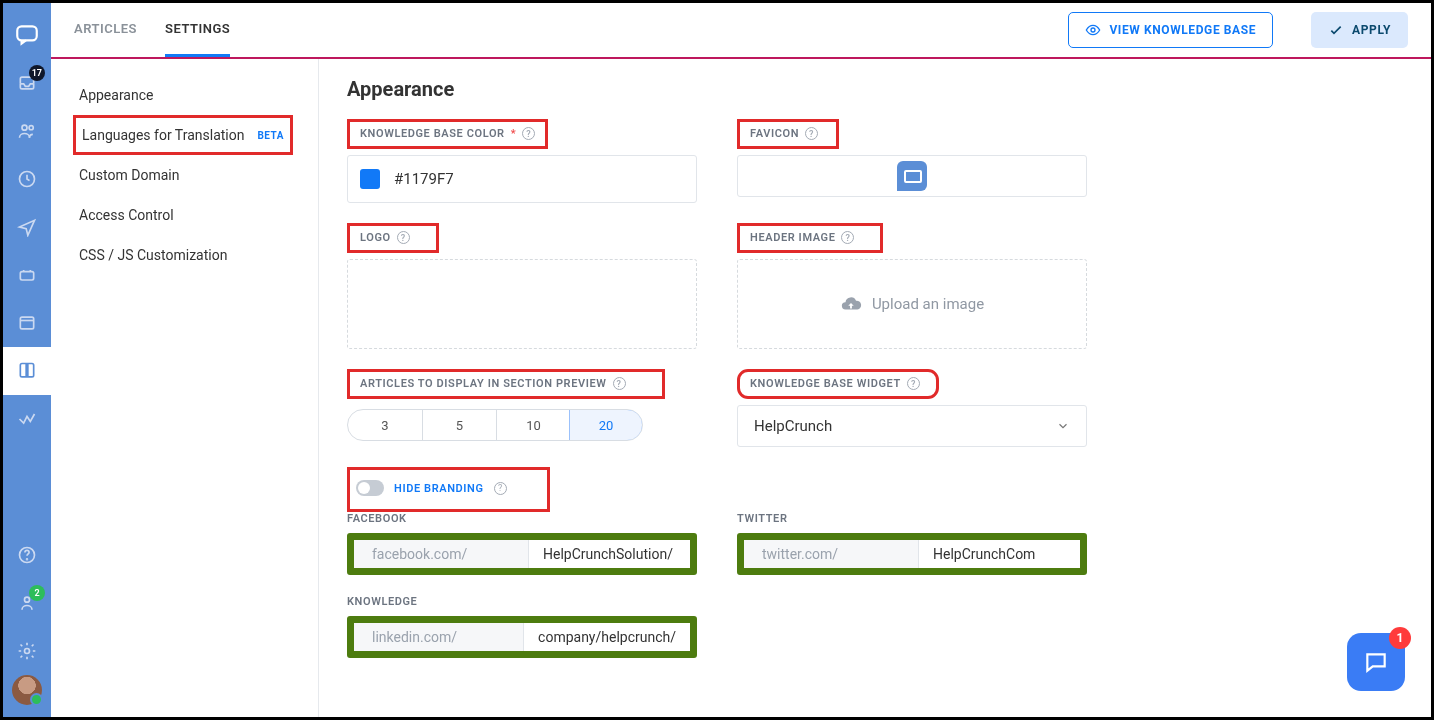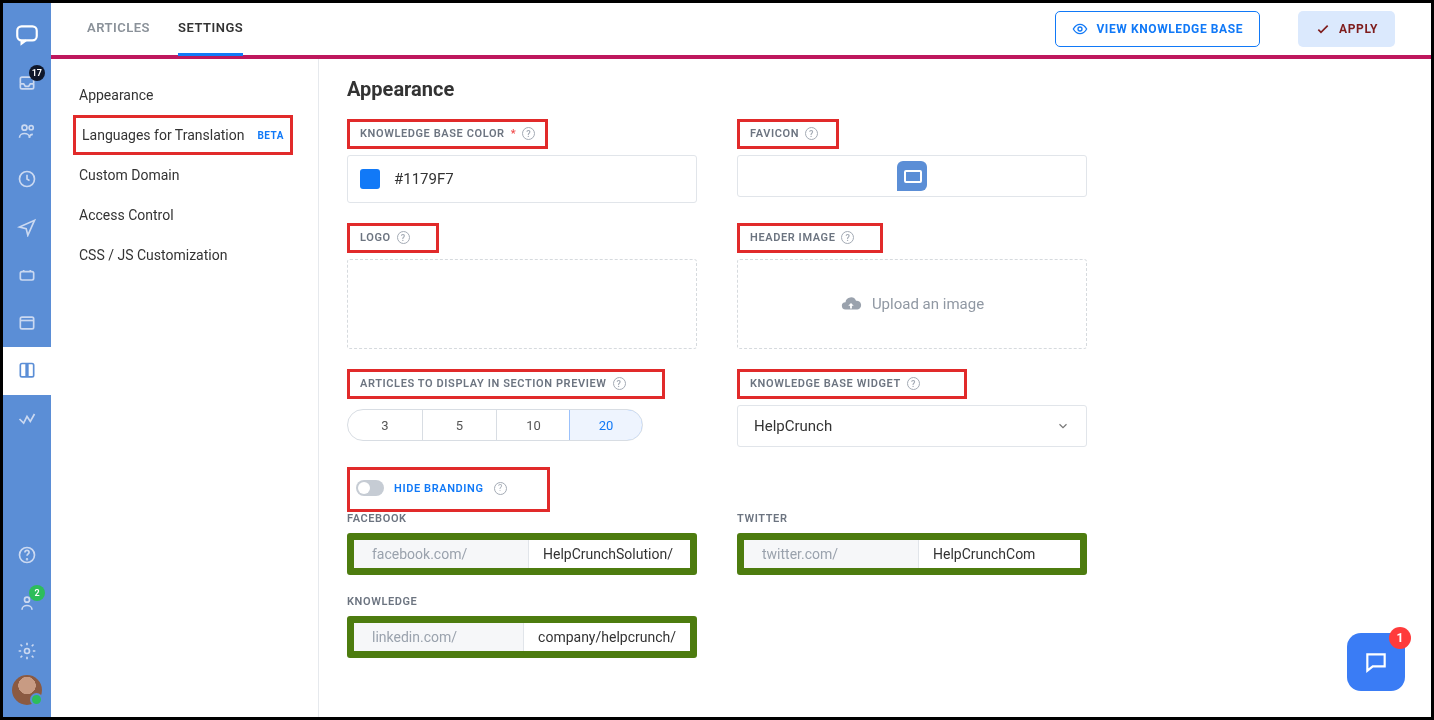--- a/index.html
+++ b/index.html
@@ -9,27 +9,27 @@
 .nav-rail .rail-item { width: 48px; height: 48px; display: flex; align-items: center; justify-content: center; color: #cbd9f1; position: relative; cursor: pointer; }
 .nav-rail .rail-item.active { background: #fff; color: #5b8ed6; }
 .nav-rail .rail-item svg { width: 20px; height: 20px; }
 .nav-rail .rail-item.logo svg { width: 26px; height: 26px; }
 .rail-badge { position: absolute; top: 6px; right: 6px; background: #0f172a; color: #fff; border-radius: 9px; font-size: 9px; font-weight: 600; min-width: 16px; height: 16px; display: flex; align-items: center; justify-content: center; padding: 0 3px; }
 .rail-badge.green { background: #2dbd5a; }
 .rail-spacer { flex: 1; }
 .nav-rail .avatar { width: 30px; height: 30px; border-radius: 50%; background: #e9d3c8; margin-bottom: 12px; position: relative; background: radial-gradient(circle at 50% 35%, #c89b83 35%, #8b5a42 36%, #8b5a42 100%); }
 .nav-rail .avatar::after { content:""; position: absolute; bottom: -1px; right: -1px; width: 9px; height: 9px; background: #2dbd5a; border: 2px solid #5b8ed6; border-radius: 50%; }
 .main { flex: 1; display: flex; flex-direction: column; }
-.topbar { height: 56px; border-bottom: 4px solid #be185d; display: flex; align-items: center; padding: 0 36px; gap: 28px; }
+.topbar { height: 56px; border-bottom: 2px solid #be185d; display: flex; align-items: center; padding: 0 23px; gap: 28px; }
 .tab { font-size: 13px; font-weight: 600; letter-spacing: 0.5px; color: #8a9199; padding: 18px 0; cursor: pointer; border-bottom: 3px solid transparent; }
 .tab.active { color: #333; border-bottom-color: #1179F7; }
 .topbar-spacer { flex: 1; }
 .btn { height: 36px; display: inline-flex; align-items: center; gap: 8px; padding: 0 16px; border-radius: 5px; font-size: 12px; font-weight: 700; letter-spacing: 0.6px; cursor: pointer; border: 1px solid transparent; }
 .btn-outline { border-color: #1179F7; color: #1179F7; background: #fff; }
-.btn-apply { background: #dbe9fd; color: #7f1d1d; margin-left: 10px; cursor: default; }
+.btn-apply { background: #dbe9fd; color: #0c4a6e; margin-left: 10px; cursor: default; }
 .btn svg { width: 16px; height: 16px; }
 .body { flex: 1; display: flex; overflow: hidden; }
 .sidebar { width: 268px; border-right: 1px solid #e6e9ed; padding-top: 16px; }
 .sidebar-item { padding: 12px 28px; font-size: 14px; color: #333; cursor: pointer; display: flex; align-items: center; gap: 8px; }
 .sidebar-item.active { font-weight: 400; }
 .beta { font-size: 10px; font-weight: 700; color: #1179F7; letter-spacing: 0.5px; margin-left: 7px; }
 .hl-red { border: 3px solid #e12a2a; display: inline-block; padding: 2px 4px; }
 .content { flex: 1; padding: 18px 28px 40px 28px; overflow-y: auto; }
 .content h1 { font-size: 20px; font-weight: 700; margin-bottom: 18px; }
 .grid2 { display: grid; grid-template-columns: 350px 350px; column-gap: 40px; row-gap: 20px; align-items: start; }
@@ -259,21 +259,21 @@
             </div>
             <div class="segmented" style="margin-top:4px;">
               <div class="seg">3</div>
               <div class="seg">5</div>
               <div class="seg">10</div>
               <div class="seg active">20</div>
             </div>
           </div>
 
           <div>
-            <div class="label-box" style="padding-right:44px;">
+            <div class="label-box" style="padding-right:16px;border-radius:11px;">
               <span class="field-label">
                 <span>KNOWLEDGE BASE WIDGET</span>
                 <span class="help-ico">?</span>
               </span>
             </div>
             <div class="select-box">
               <span>HelpCrunch</span>
               <svg width="14" height="14" viewBox="0 0 24 24" fill="none" stroke="#777" stroke-width="2">
                   <path d="M6 9l6 6 6-6"></path>
                 </svg>

